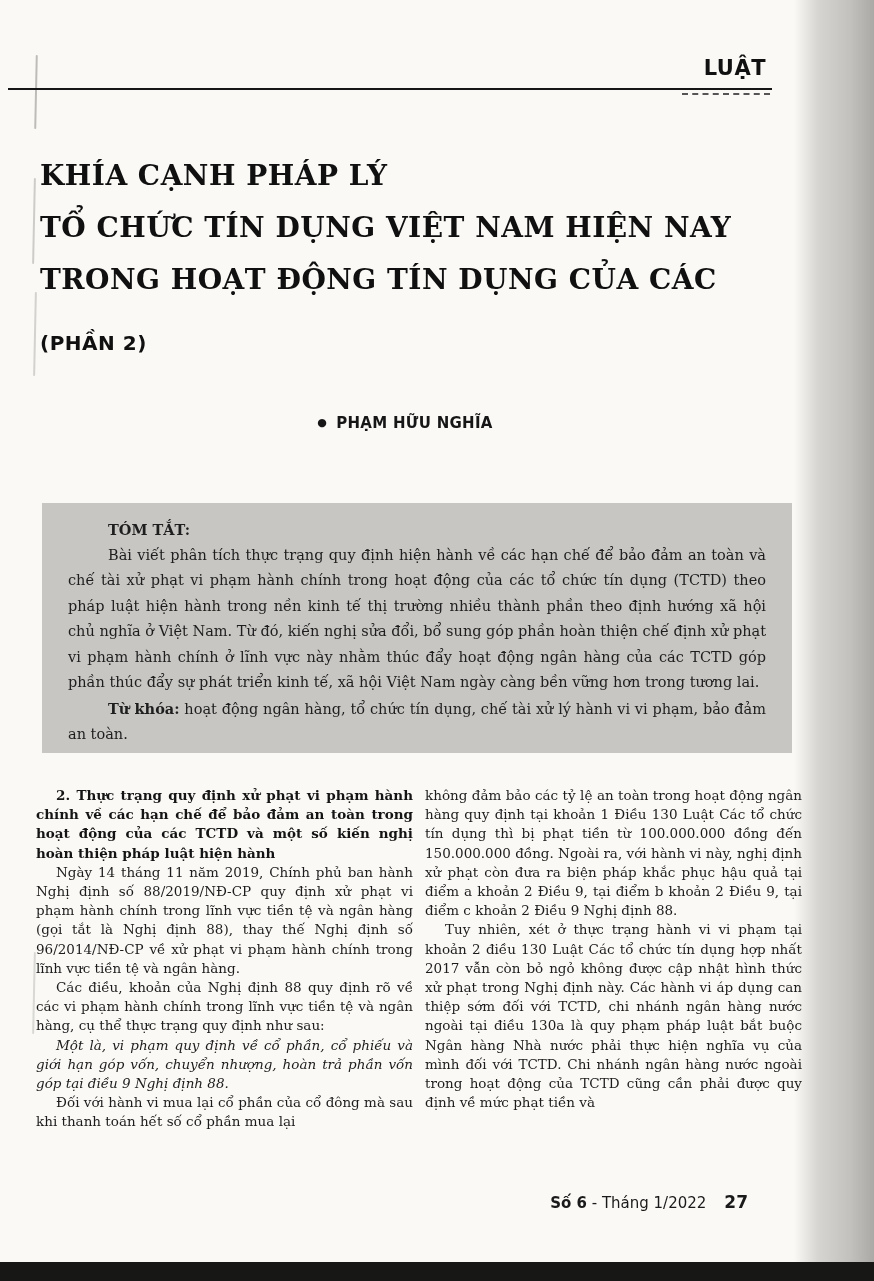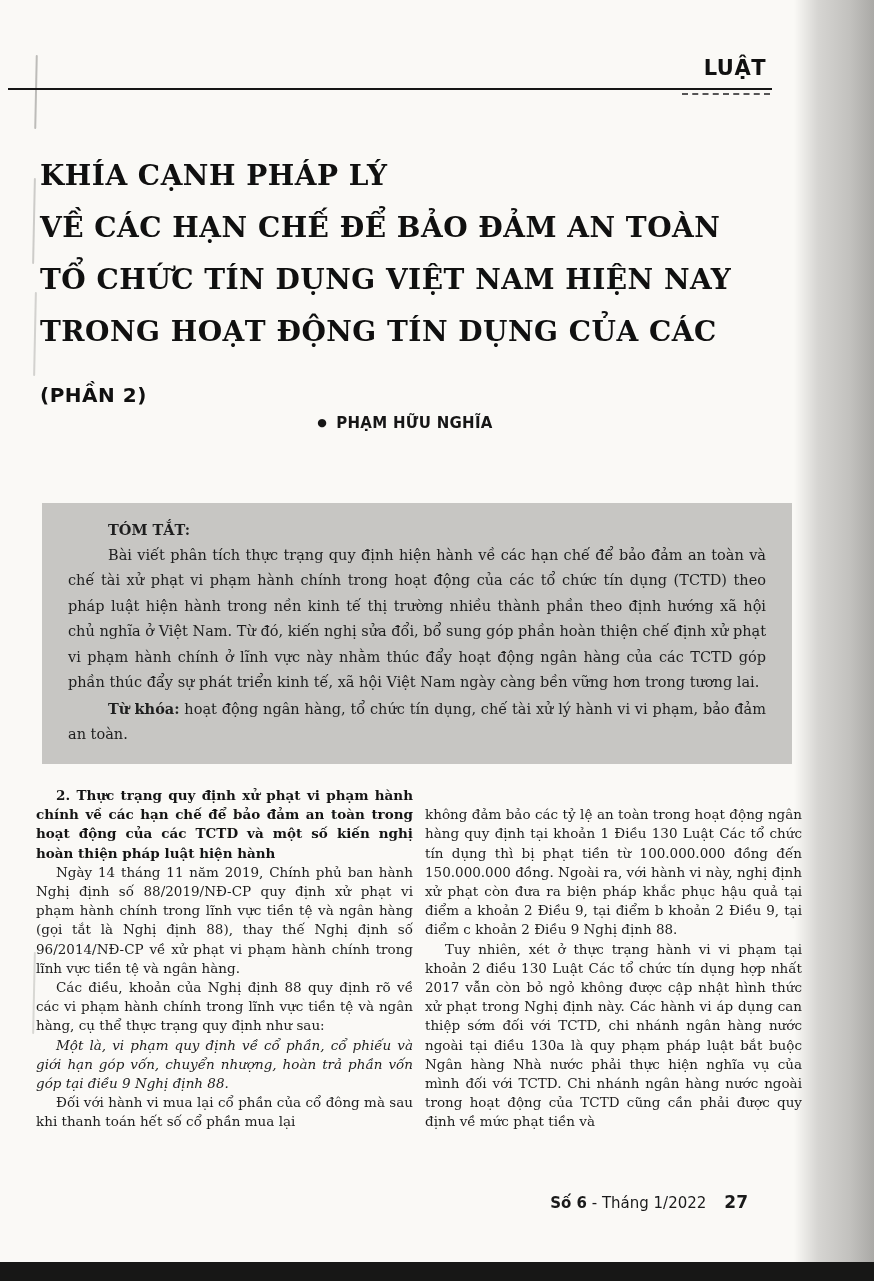--- a/index.html
+++ b/index.html
@@ -55,31 +55,31 @@
   .author {
     position:absolute; top:414px; left:40px; right:104px; text-align:center;
     font-family:"DejaVu Sans","Liberation Sans",sans-serif;
     font-weight:bold; font-size:15px; letter-spacing:.3px; color:#161616;
   }
   .author .bullet { font-size:11px; vertical-align:2px; margin-right:9px; }
 
   .abstract {
     position:absolute; top:503px; left:42px; width:750px;
     background:#c7c6c3;
-    padding:14px 26px 16px 26px;
+    padding:14px 26px 5px 26px;
     font-size:14.5px; line-height:25.5px; text-align:justify; color:#1e1e1e;
   }
   .abstract .abs-heading { font-weight:bold; text-indent:40px; text-align:left; }
   .abstract p { text-indent:40px; }
   .abstract .kw-label { font-weight:bold; }
 
   .columns {
     position:absolute; top:786px; left:36px; right:72px;
     display:flex; gap:12px;
-    font-size:13.5px; line-height:19.2px; text-align:justify;align-items:flex-end;
+    font-size:13.5px; line-height:19.2px; text-align:justify;
   }
   .col { flex:1; min-width:0; }
   .col p { text-indent:20px; }
   .col p.head { font-weight:bold; color:#141414; }
   .col p.noindent { text-indent:0; }
   .col p.italic { font-style:italic; }
 
   .footer {
     position:absolute; top:1192px; right:126px;
     font-family:"DejaVu Sans","Liberation Sans",sans-serif;
@@ -96,21 +96,20 @@
 <div class="binding-mark bm2"></div>
 <div class="binding-mark bm3"></div>
 <div class="binding-mark bm4"></div>
 
 <span class="journal-label">LUẬT</span>
 <div class="header-rule"></div>
 <div class="header-dashes"></div>
 
 <div class="title">
   <div>KHÍA CẠNH PHÁP LÝ</div>
-  <div>VỀ CÁC HẠN CHẾ ĐỂ BẢO ĐẢM AN TOÀN</div>
   <div>TỔ CHỨC TÍN DỤNG VIỆT NAM HIỆN NAY</div>
   <div>TRONG HOẠT ĐỘNG TÍN DỤNG CỦA CÁC</div>
   <div class="subtitle">(PHẦN 2)</div>
 </div>
 
 <div class="author">
   <span class="bullet">●</span><span>PHẠM HỮU NGHĨA</span>
 </div>
 
 <div class="abstract">

